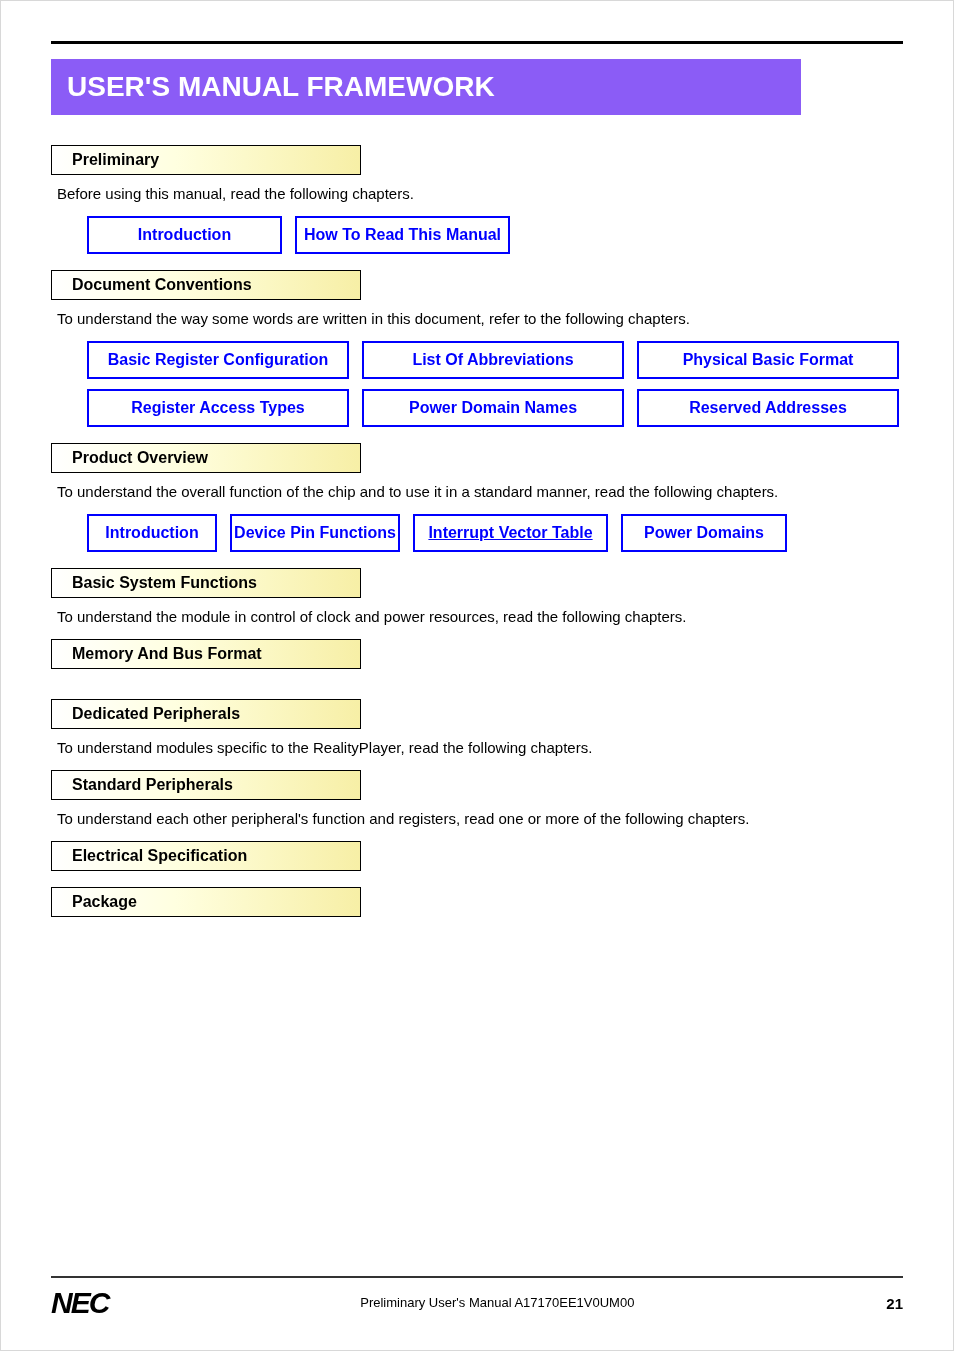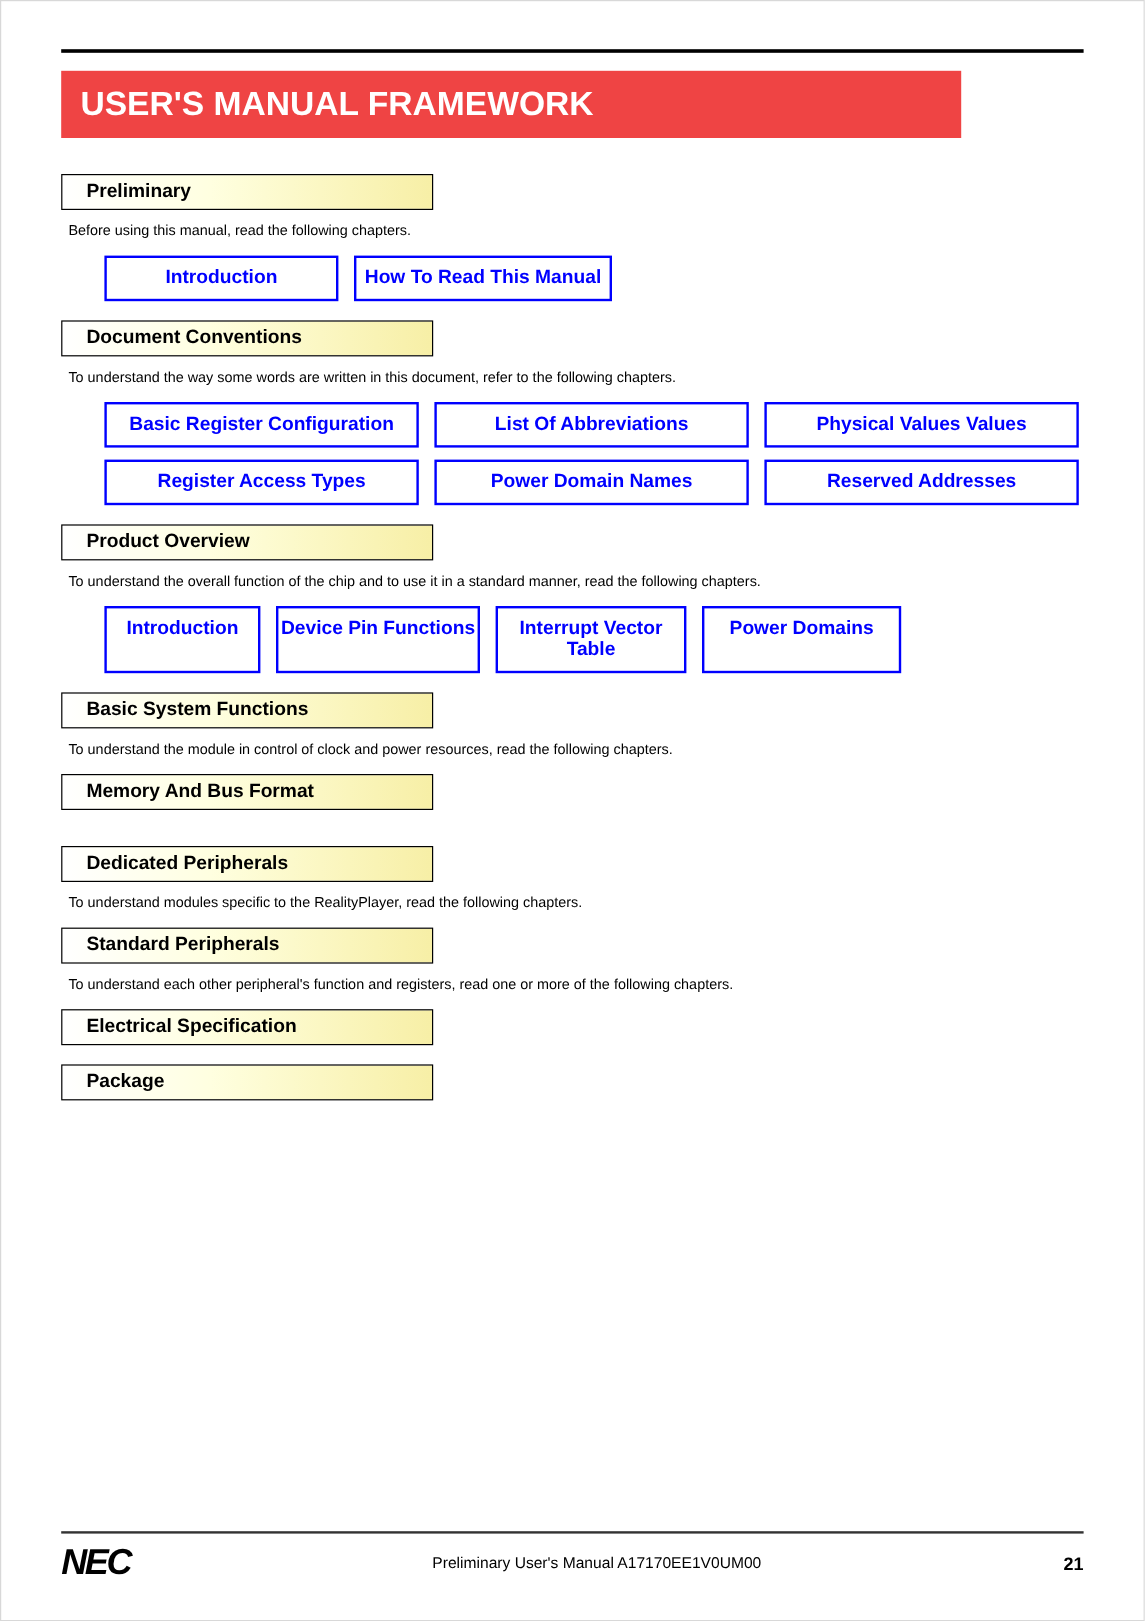--- a/index.html
+++ b/index.html
@@ -17,21 +17,21 @@
     padding: 40px 50px 20px 50px;
     position: relative;
     border: 1px solid #D8D8D8;
   }
   .hr-top {
     border: none;
     border-top: 3px solid #000;
     margin: 0 0 15px 0;
   }
   .title-bar {
-    background: #ef4444;
+    background: #8b5cf6;
     color: #FFF;
     padding: 12px 16px;
     font-size: 28px;
     font-weight: 700;
     width: 750px;
     box-sizing: border-box;
   }
   .section {
     margin-top: 30px;
   }
@@ -41,21 +41,21 @@
     padding: 5px 20px;
     border: 1px solid #000;
     background: linear-gradient(90deg, #FFFFFF 0%, #FFFFE0 40%, #F7EFA6 100%);
     font-size: 16px;
     font-weight: 700;
     color: #000;
     box-sizing: border-box;
   }
   .instruction {
     margin: 10px 0 14px 6px;
-    font-size: 12px;
+    font-size: 15px;
     color: #000;
   }
   .link-row {
     margin-left: 36px;
     margin-bottom: 10px;
     display: flex;
     flex-wrap: wrap;
     gap: 13px;
   }
   .link-box {
@@ -67,21 +67,21 @@
     font-size: 16px;
     font-weight: 600;
     box-sizing: border-box;
     cursor: pointer;
   }
   .w-195 { width: 195px; }
   .w-215 { width: 215px; }
   .w-242 { width: 262px; }
   .w-130 { width: 130px; }
   .w-170 { width: 170px; }
-  .w-195b { width: 159px; }
+  .w-195b { width: 195px; text-decoration: underline; }
   .w-150 { width: 166px; }
   .tight { margin-top: 16px; }
 
   .footer {
     position: absolute;
     bottom: 30px;
     left: 50px;
     right: 50px;
   }
   .footer hr {
@@ -132,21 +132,21 @@
       <div class="link-box w-215">How To Read This Manual</div>
     </div>
   </div>
 
   <div class="section tight">
     <div class="section-header">Document Conventions</div>
     <div class="instruction">To understand the way some words are written in this document, refer to the following chapters.</div>
     <div class="link-row">
       <div class="link-box w-242">Basic Register Configuration</div>
       <div class="link-box w-242">List Of Abbreviations</div>
-      <div class="link-box w-242">Physical Values Values</div>
+      <div class="link-box w-242">Physical Basic Format</div>
     </div>
     <div class="link-row">
       <div class="link-box w-242">Register Access Types</div>
       <div class="link-box w-242">Power Domain Names</div>
       <div class="link-box w-242">Reserved Addresses</div>
     </div>
   </div>
 
   <div class="section tight">
     <div class="section-header">Product Overview</div>

